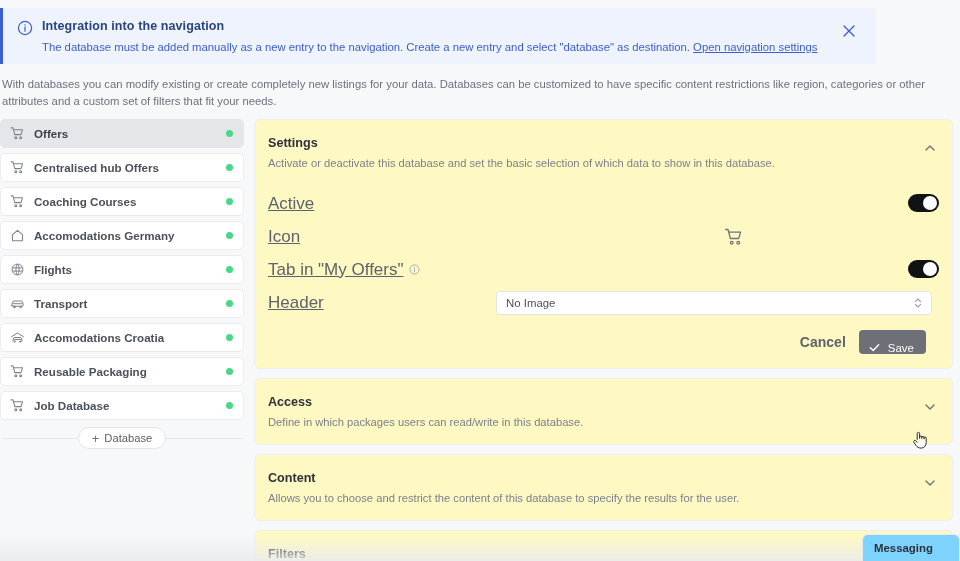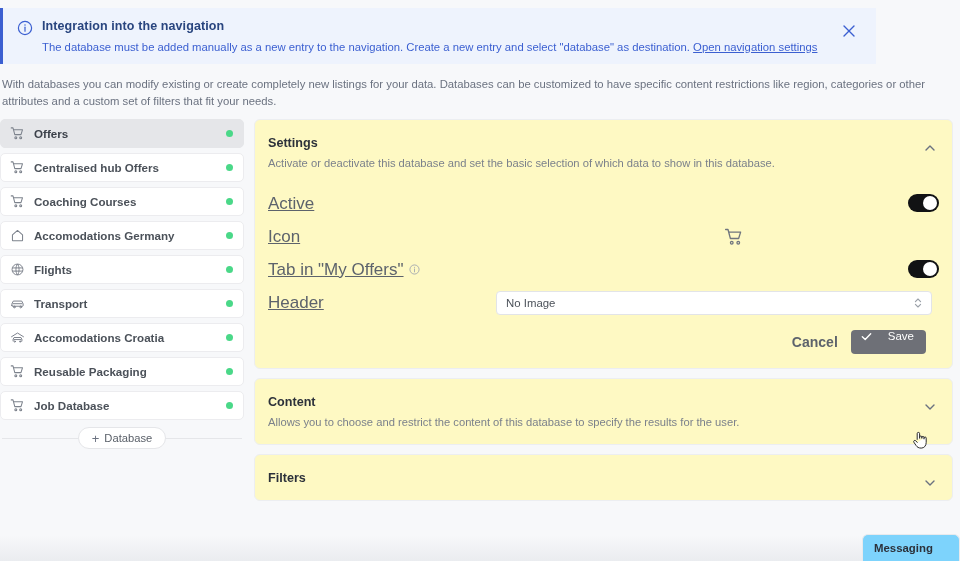--- a/index.html
+++ b/index.html
@@ -198,21 +198,21 @@
     font-size: 14px; color: #5d636c;
     padding: 6px 9px; border-radius: 4px; cursor: pointer;
     font-family: inherit;
     font-weight: bold;
   }
   .btn-save {
     background: #6e7077; border: none;
     color: #ffffff; font-size: 11.5px;
     height: 24px; padding: 0 12px 0 9px;
     border-radius: 4px; cursor: pointer;
-    display: flex; align-items: flex-start; gap: 15px;
+    display: flex; align-items: flex-end; gap: 7px;
     font-family: inherit;
   }
   .btn-save .check { width: 13px; height: 13px; }
   .btn-save .check svg { display: block; }
 
   
   .cursor-hand {
     position: absolute; left: 912px; top: 430px;
     width: 17px; height: 21px; z-index: 40;
     pointer-events: none;
@@ -458,20 +458,31 @@
             <svg viewBox="0 0 14 14" width="13" height="13" fill="none" stroke="currentColor" stroke-width="1.5" stroke-linecap="round" stroke-linejoin="round">
               <polyline points="2.5,7.3 5.6,10.3 11.5,4"></polyline>
             </svg>
           </span>
           <span>Save</span>
         </button>
       </div>
     </div>
   </section>
 
+  <section class="panel">
+    <div class="panel-head">
+      <div class="panel-title">Access</div>
+      <div class="panel-sub">Define in which packages users can read/write in this database.</div>
+      <span class="chev">
+        <svg viewBox="0 0 16 16" width="16" height="16" fill="none" stroke="currentColor" stroke-width="1.4" stroke-linecap="round" stroke-linejoin="round">
+          <polyline points="4,6 8,10 12,6"></polyline>
+        </svg>
+      </span>
+    </div>
+  </section>
 
   <section class="panel">
     <div class="panel-head">
       <div class="panel-title">Content</div>
       <div class="panel-sub">Allows you to choose and restrict the content of this database to specify the results for the user.</div>
       <span class="chev">
         <svg viewBox="0 0 16 16" width="16" height="16" fill="none" stroke="currentColor" stroke-width="1.4" stroke-linecap="round" stroke-linejoin="round">
           <polyline points="4,6 8,10 12,6"></polyline>
         </svg>
       </span>

